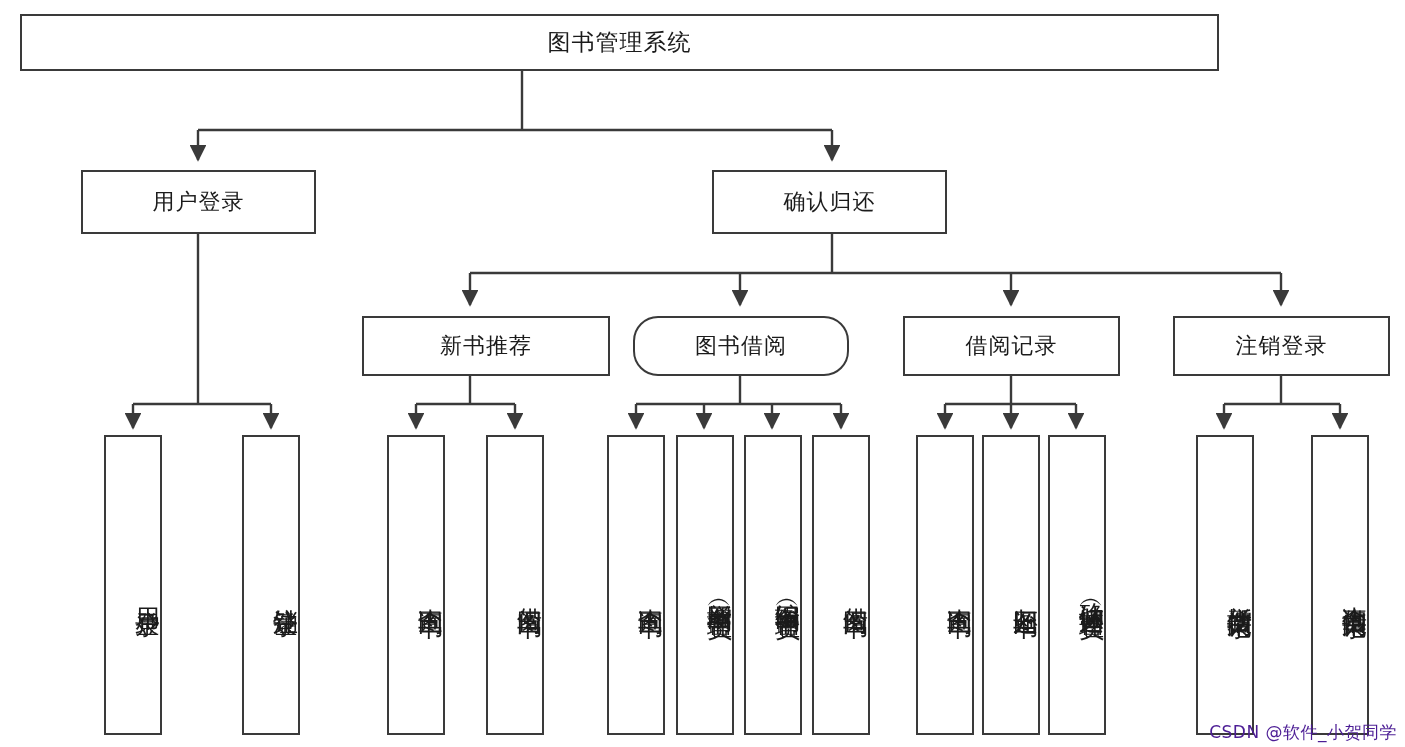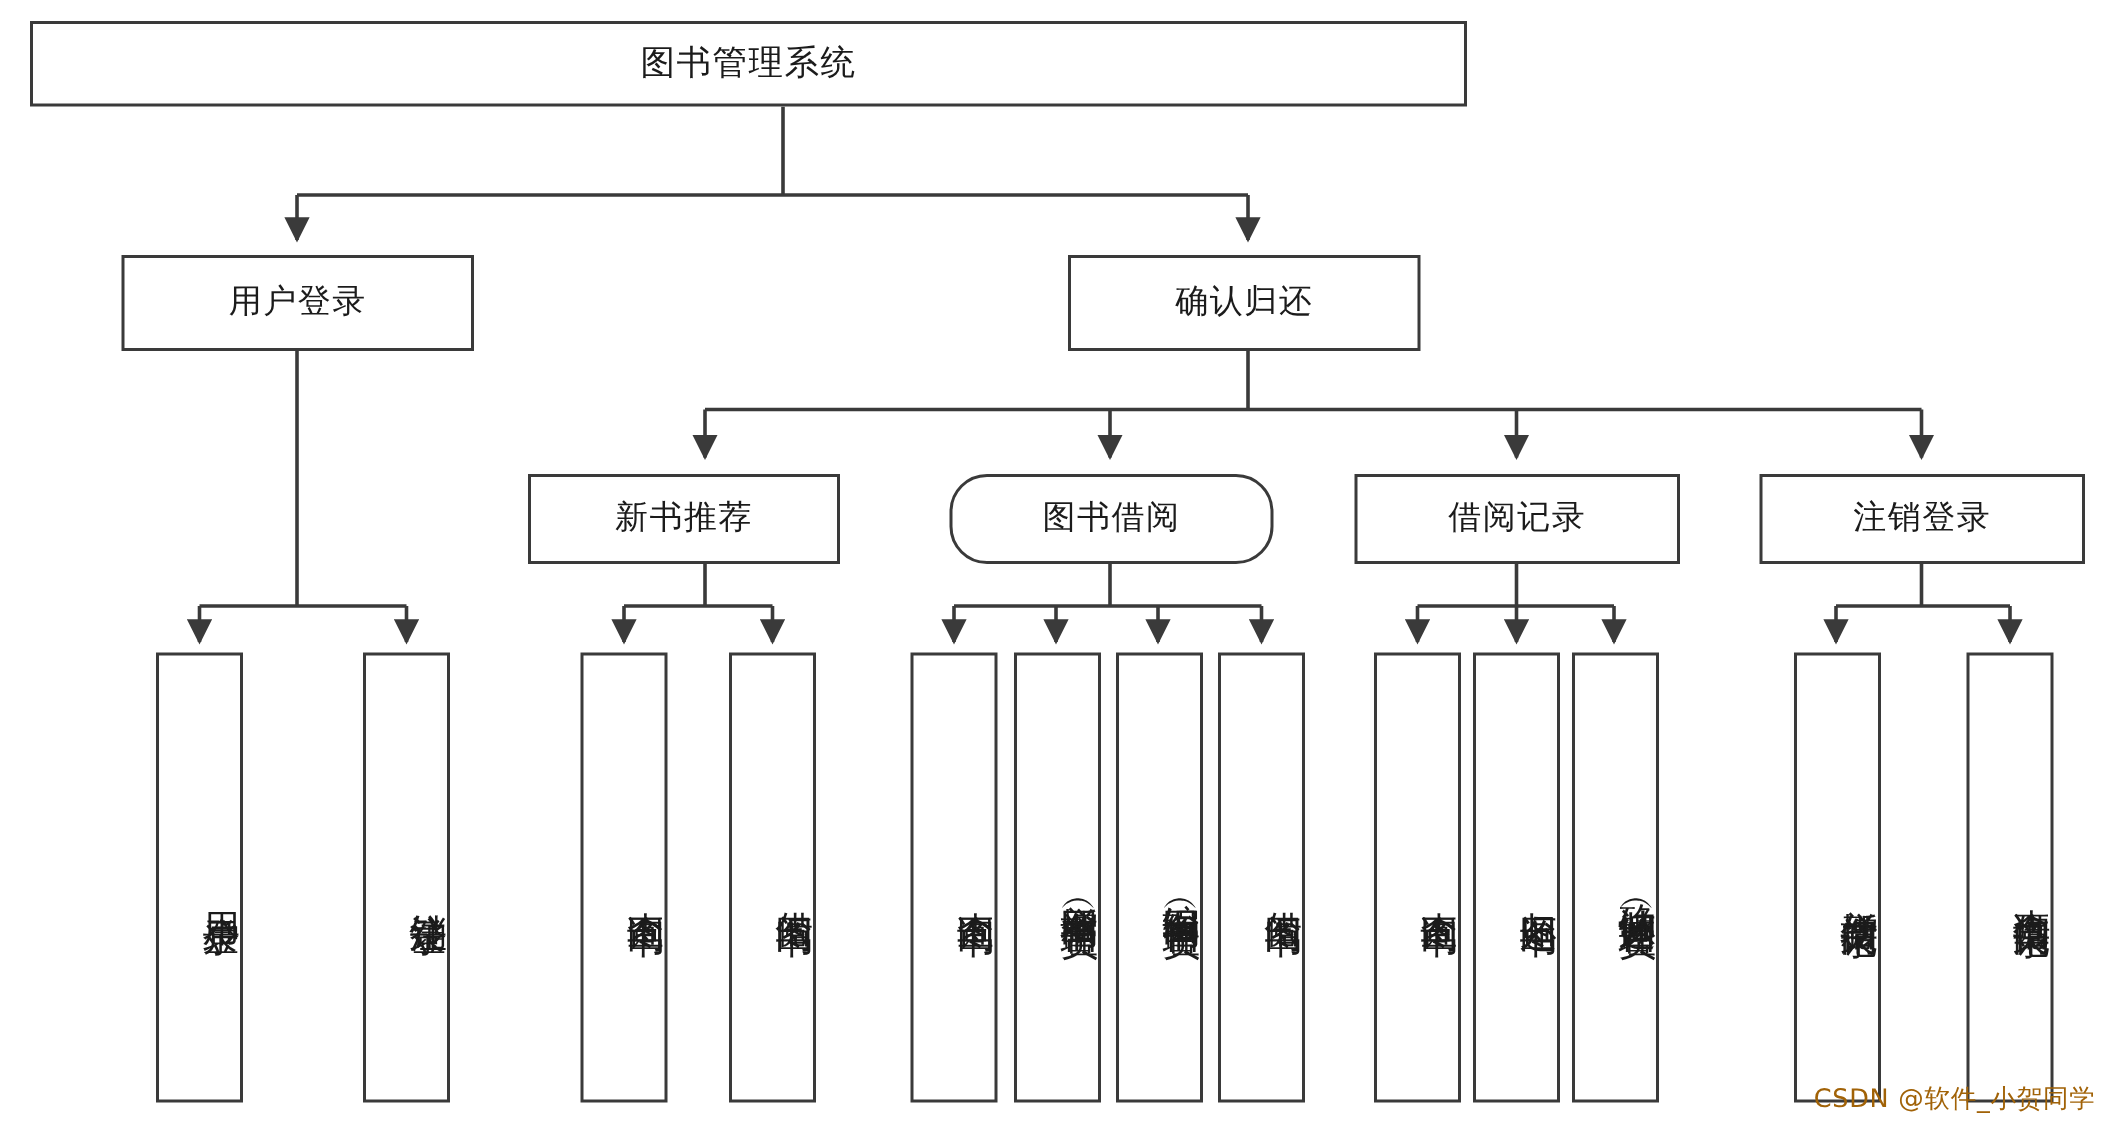--- a/index.html
+++ b/index.html
@@ -59,21 +59,21 @@
   .node-v .vlabel {
     writing-mode: vertical-rl;
     text-orientation: upright;
     white-space: nowrap;
   }
   .watermark {
     position: absolute;
     right: 8px;
     bottom: 3px;
     font-size: 17px;
-    color: #a16207;
+    color: #4c1d95;
     z-index: 5;
     white-space: nowrap;
     letter-spacing: 0.5px;
   }
 </style>
 </head>
 <body>
 
 <div id="diagram-root">
 
@@ -120,32 +120,32 @@
       <path d="M 1011 404 L 1011 428" marker-end="url(#arrow)"></path>
       <path d="M 1076 404 L 1076 428" marker-end="url(#arrow)"></path>
 
       <path d="M 1281 376 L 1281 404"></path>
       <path d="M 1224 404 L 1340 404"></path>
       <path d="M 1224 404 L 1224 428" marker-end="url(#arrow)"></path>
       <path d="M 1340 404 L 1340 428" marker-end="url(#arrow)"></path>
     </g>
   </svg>
 
-  <div class="node node-h node-root" style="left:20px; top:14px; width:958px; height:57px;">
+  <div class="node node-h node-root" style="left:20px; top:14px; width:1199px; height:57px;">
     <span>图书管理系统</span>
   </div>
 
   <div class="node node-h" style="left:81px; top:170px; width:235px; height:64px;">
     <span>用户登录</span>
   </div>
   <div class="node node-h" style="left:712px; top:170px; width:235px; height:64px;">
     <span>确认归还</span>
   </div>
 
-  <div class="node node-h" style="left:352px; top:316px; width:208px; height:60px;">
+  <div class="node node-h" style="left:362px; top:316px; width:248px; height:60px;">
     <span>新书推荐</span>
   </div>
   <div class="node node-h" style="left:633px; top:316px; width:216px; height:60px;border-radius:25px;">
     <span>图书借阅</span>
   </div>
   <div class="node node-h" style="left:903px; top:316px; width:217px; height:60px;">
     <span>借阅记录</span>
   </div>
   <div class="node node-h" style="left:1173px; top:316px; width:217px; height:60px;">
     <span>注销登录</span>

